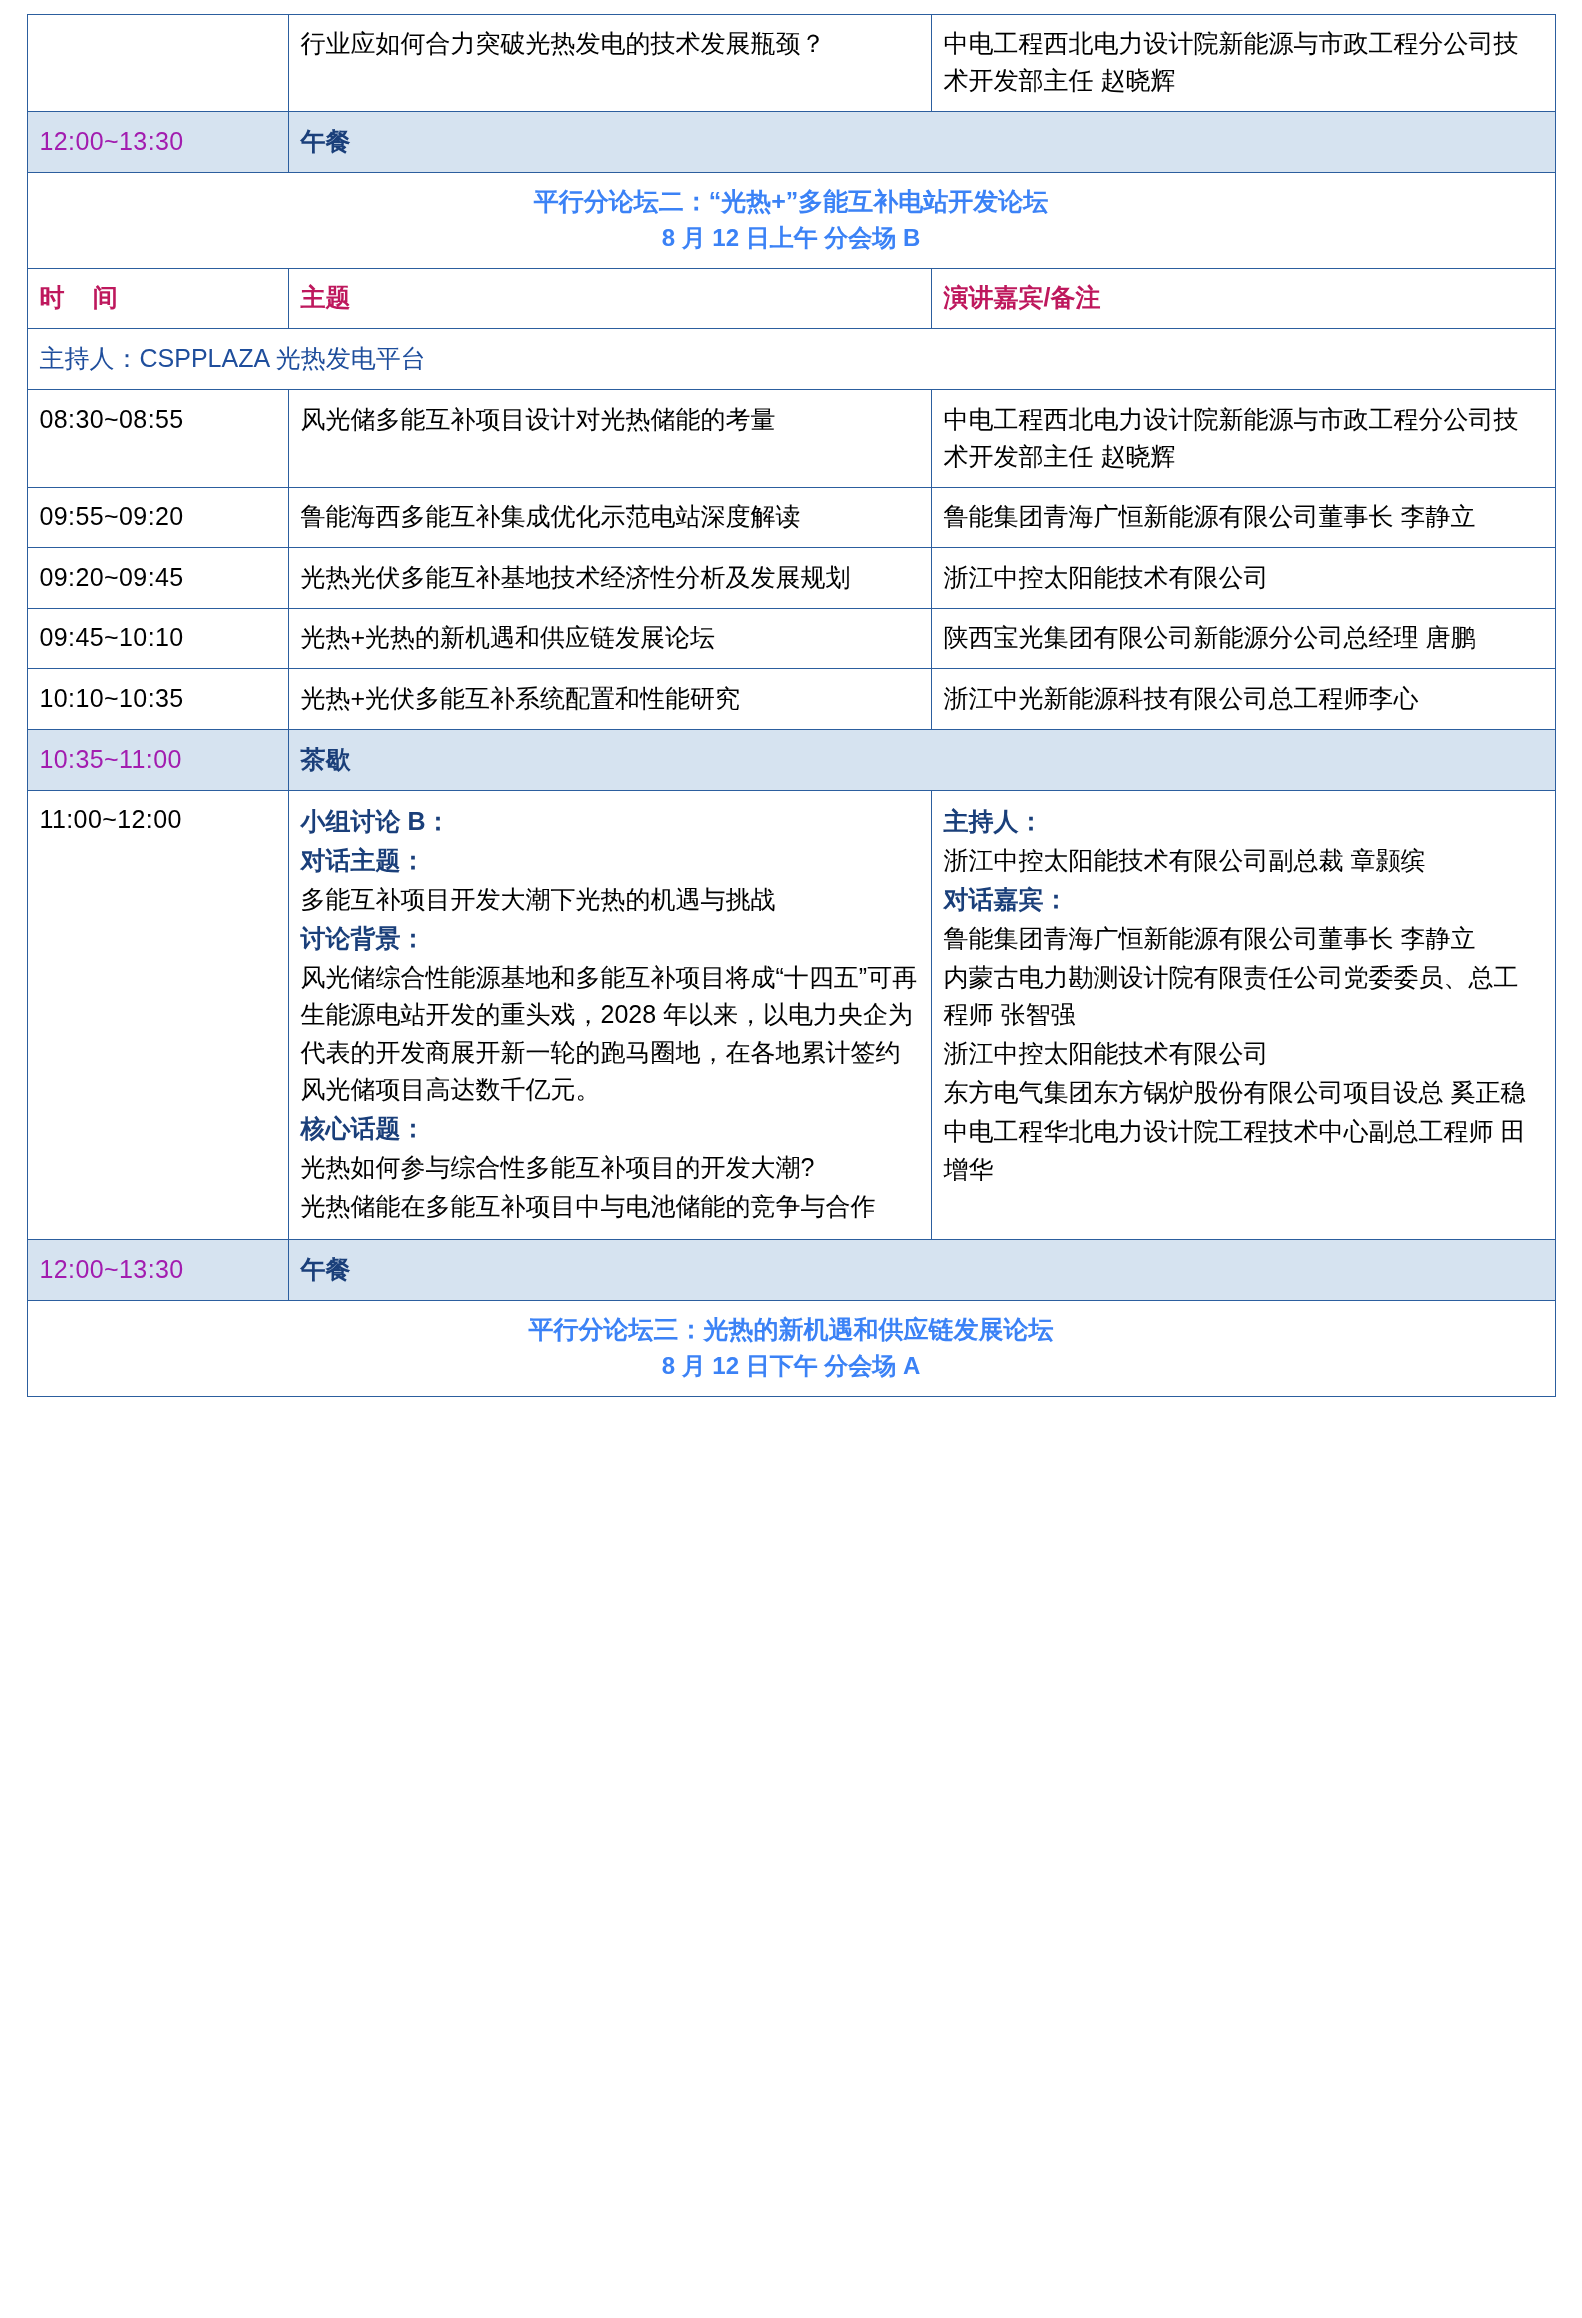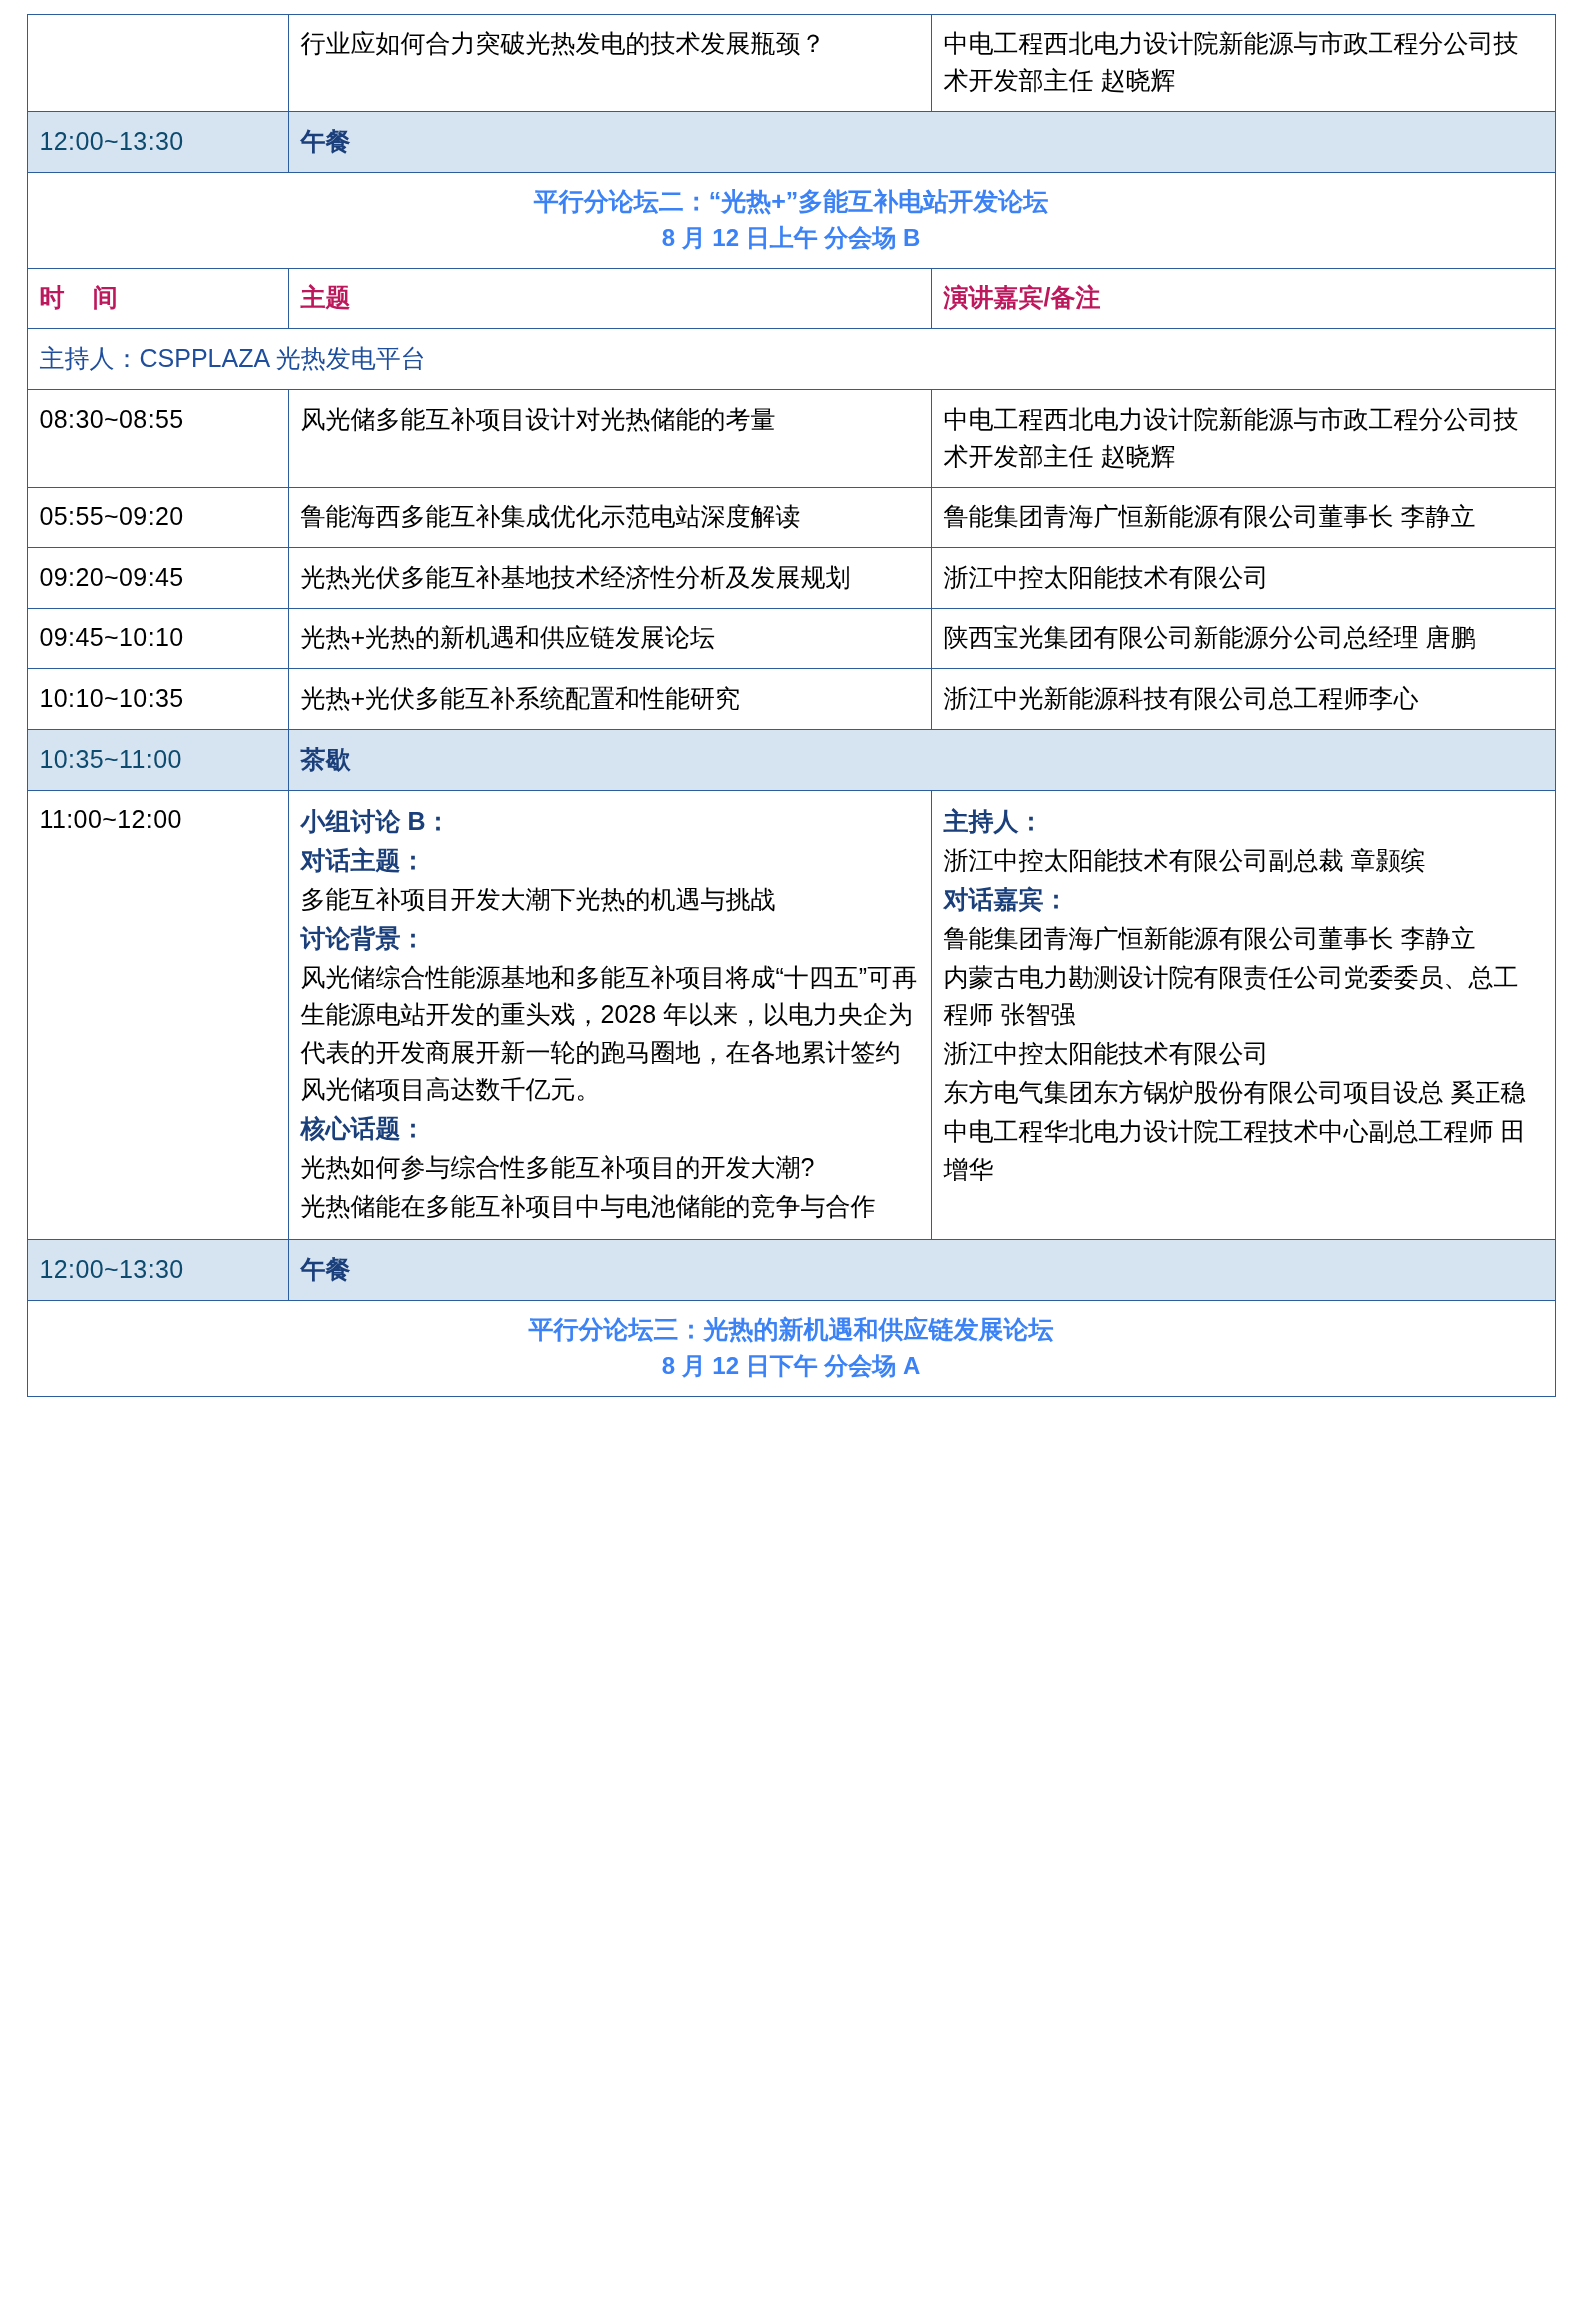--- a/index.html
+++ b/index.html
@@ -41,21 +41,21 @@
     letter-spacing: 0.4px;
     white-space: nowrap;
   }
   .row-break td {
     background: #d6e3f0;
     font-weight: bold;
     color: #1a3f7a;
   }
   .row-break .time-cell {
     font-weight: normal;
-    color: #0c4a6e;
+    color: #a21caf;
   }
   .forum-title td {
     text-align: center;
     color: #3b82f6;
     font-weight: bold;
     font-size: 28px;
     line-height: 1.55;
     padding: 12px 7.6px 13.6px 7.6px;
   }
   .forum-title .line2 {
@@ -136,21 +136,21 @@
         <td colspan="3">主持人：CSPPLAZA 光热发电平台</td>
       </tr>
 
       <tr>
         <td class="time-cell">08:30~08:55</td>
         <td class="tight">风光储多能互补项目设计对光热储能的考量</td>
         <td class="tight">中电工程西北电力设计院新能源与市政工程分公司技术开发部主任  赵晓辉</td>
       </tr>
 
       <tr>
-        <td class="time-cell">05:55~09:20</td>
+        <td class="time-cell">09:55~09:20</td>
         <td class="tight">鲁能海西多能互补集成优化示范电站深度解读</td>
         <td class="tight">鲁能集团青海广恒新能源有限公司董事长  李静立</td>
       </tr>
 
       <tr>
         <td class="time-cell">09:20~09:45</td>
         <td class="tight">光热光伏多能互补基地技术经济性分析及发展规划</td>
         <td class="tight">浙江中控太阳能技术有限公司</td>
       </tr>
 

